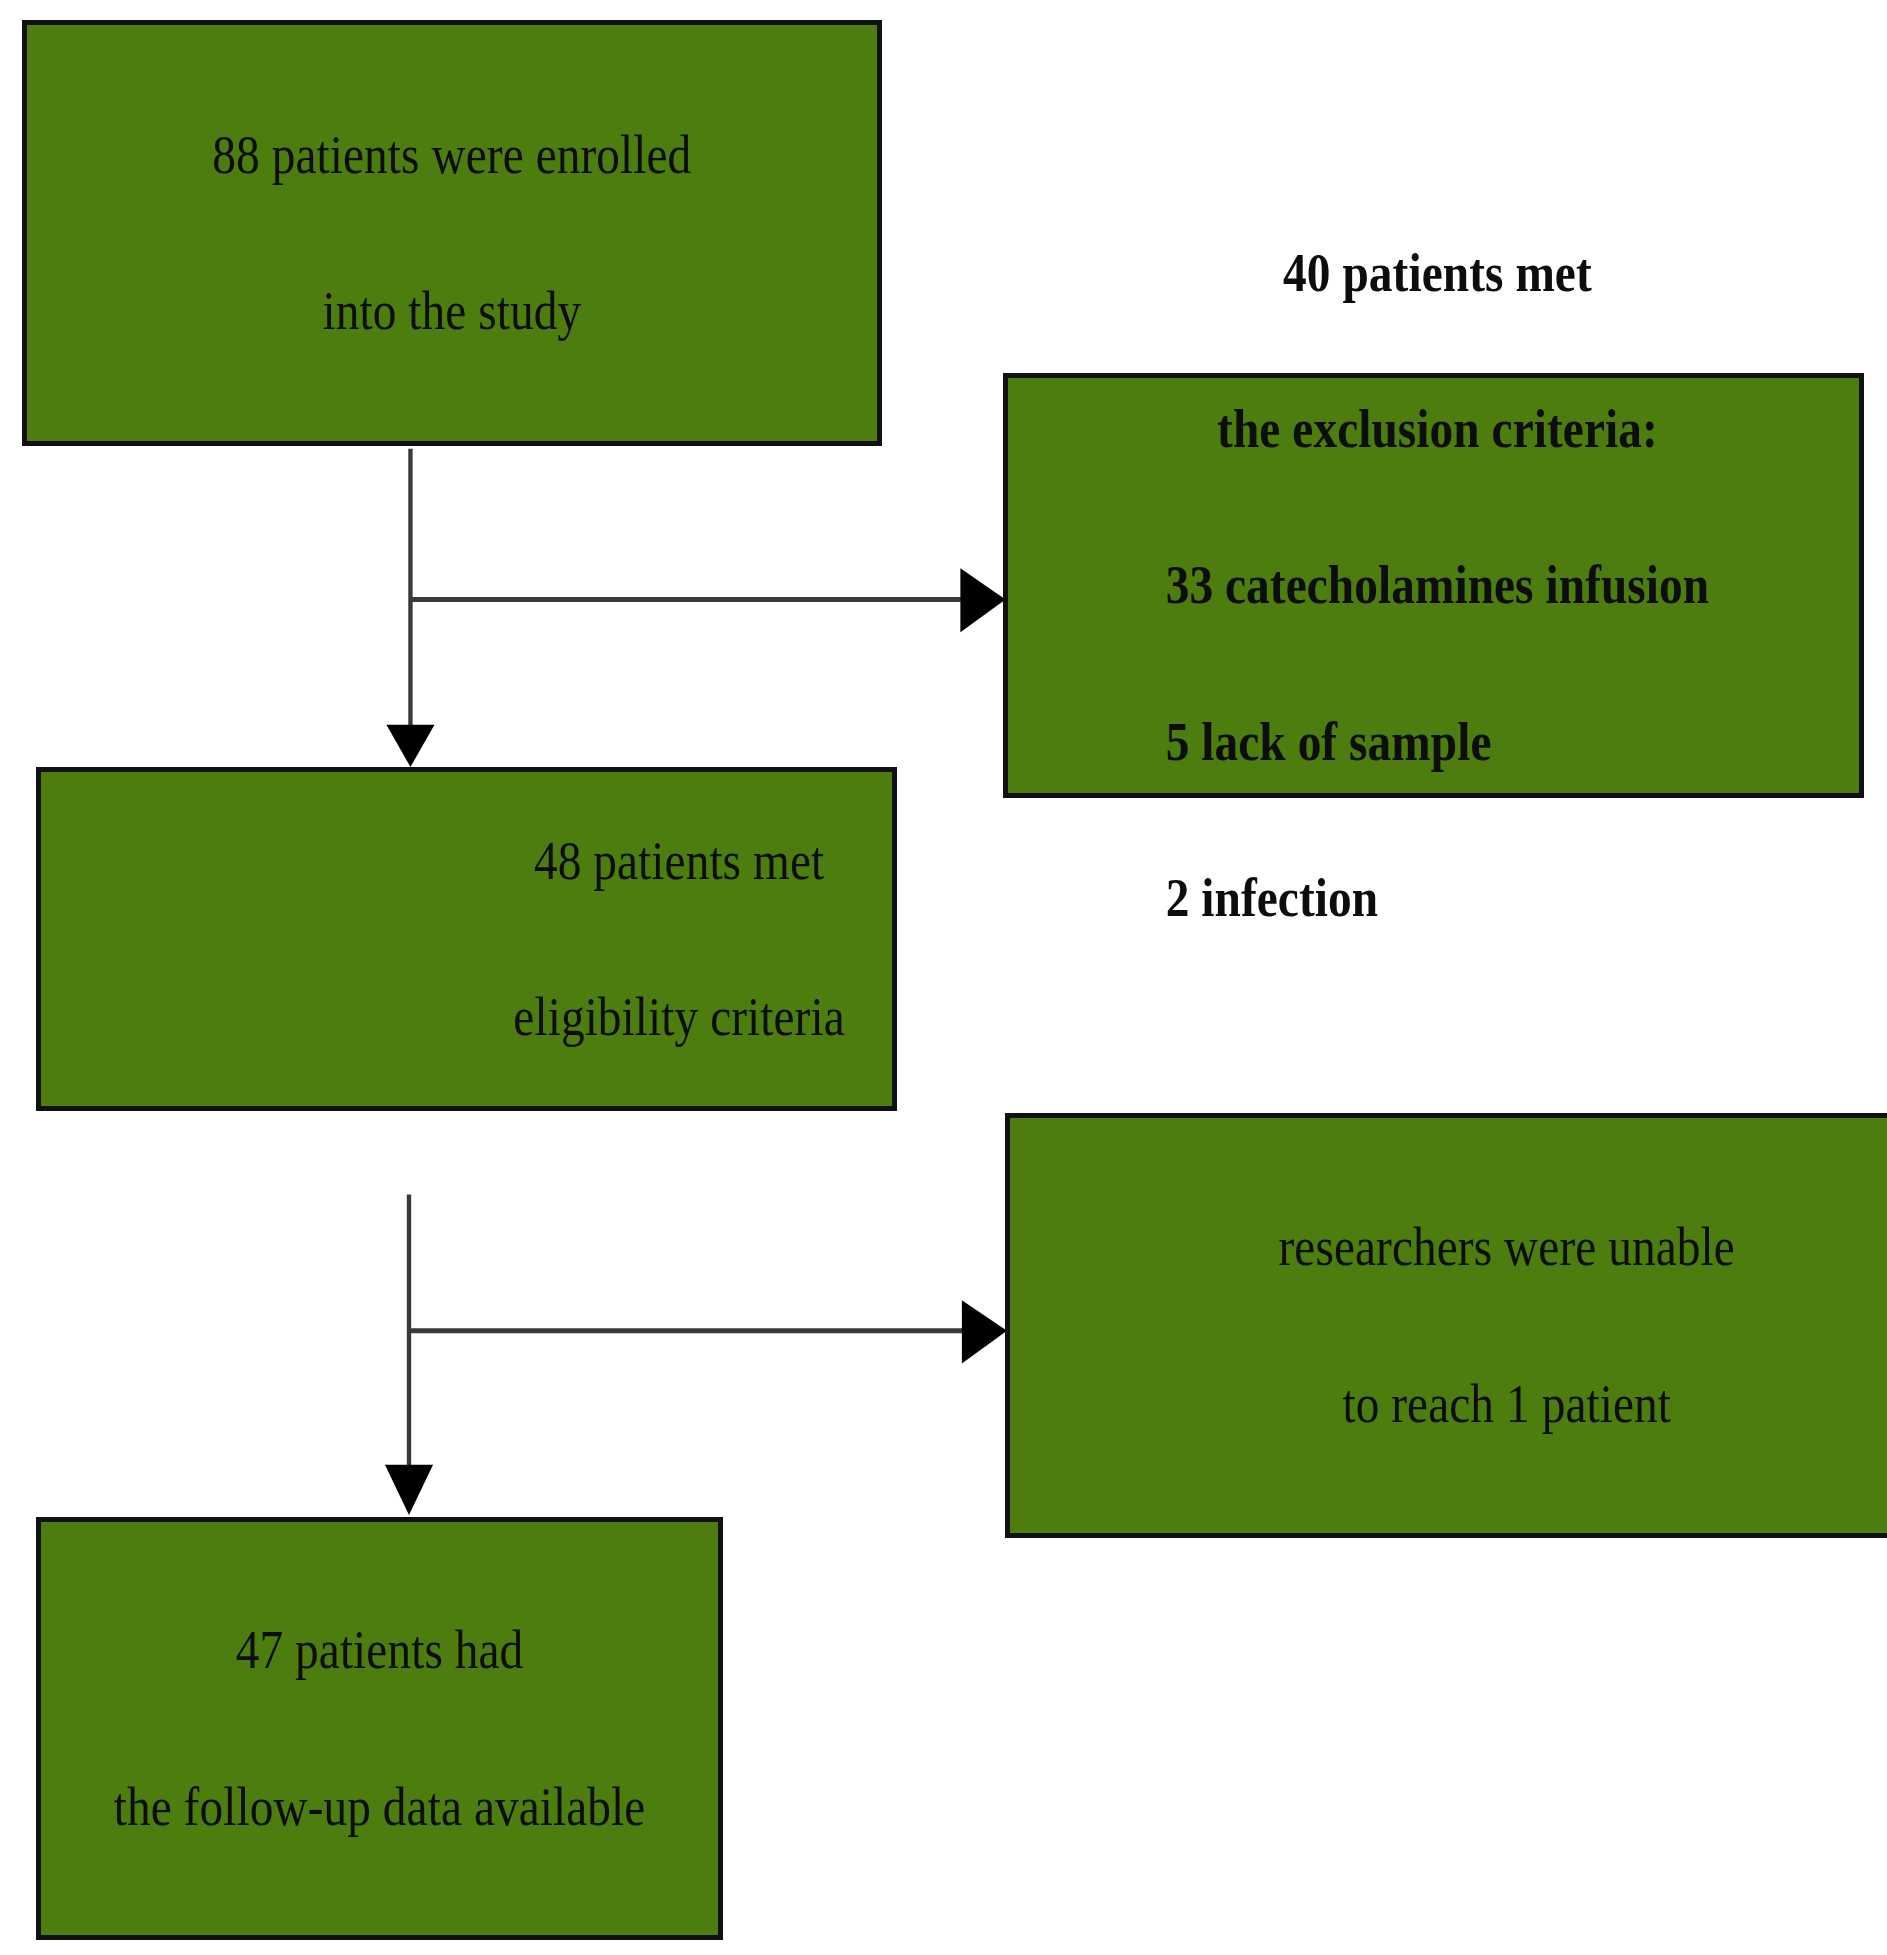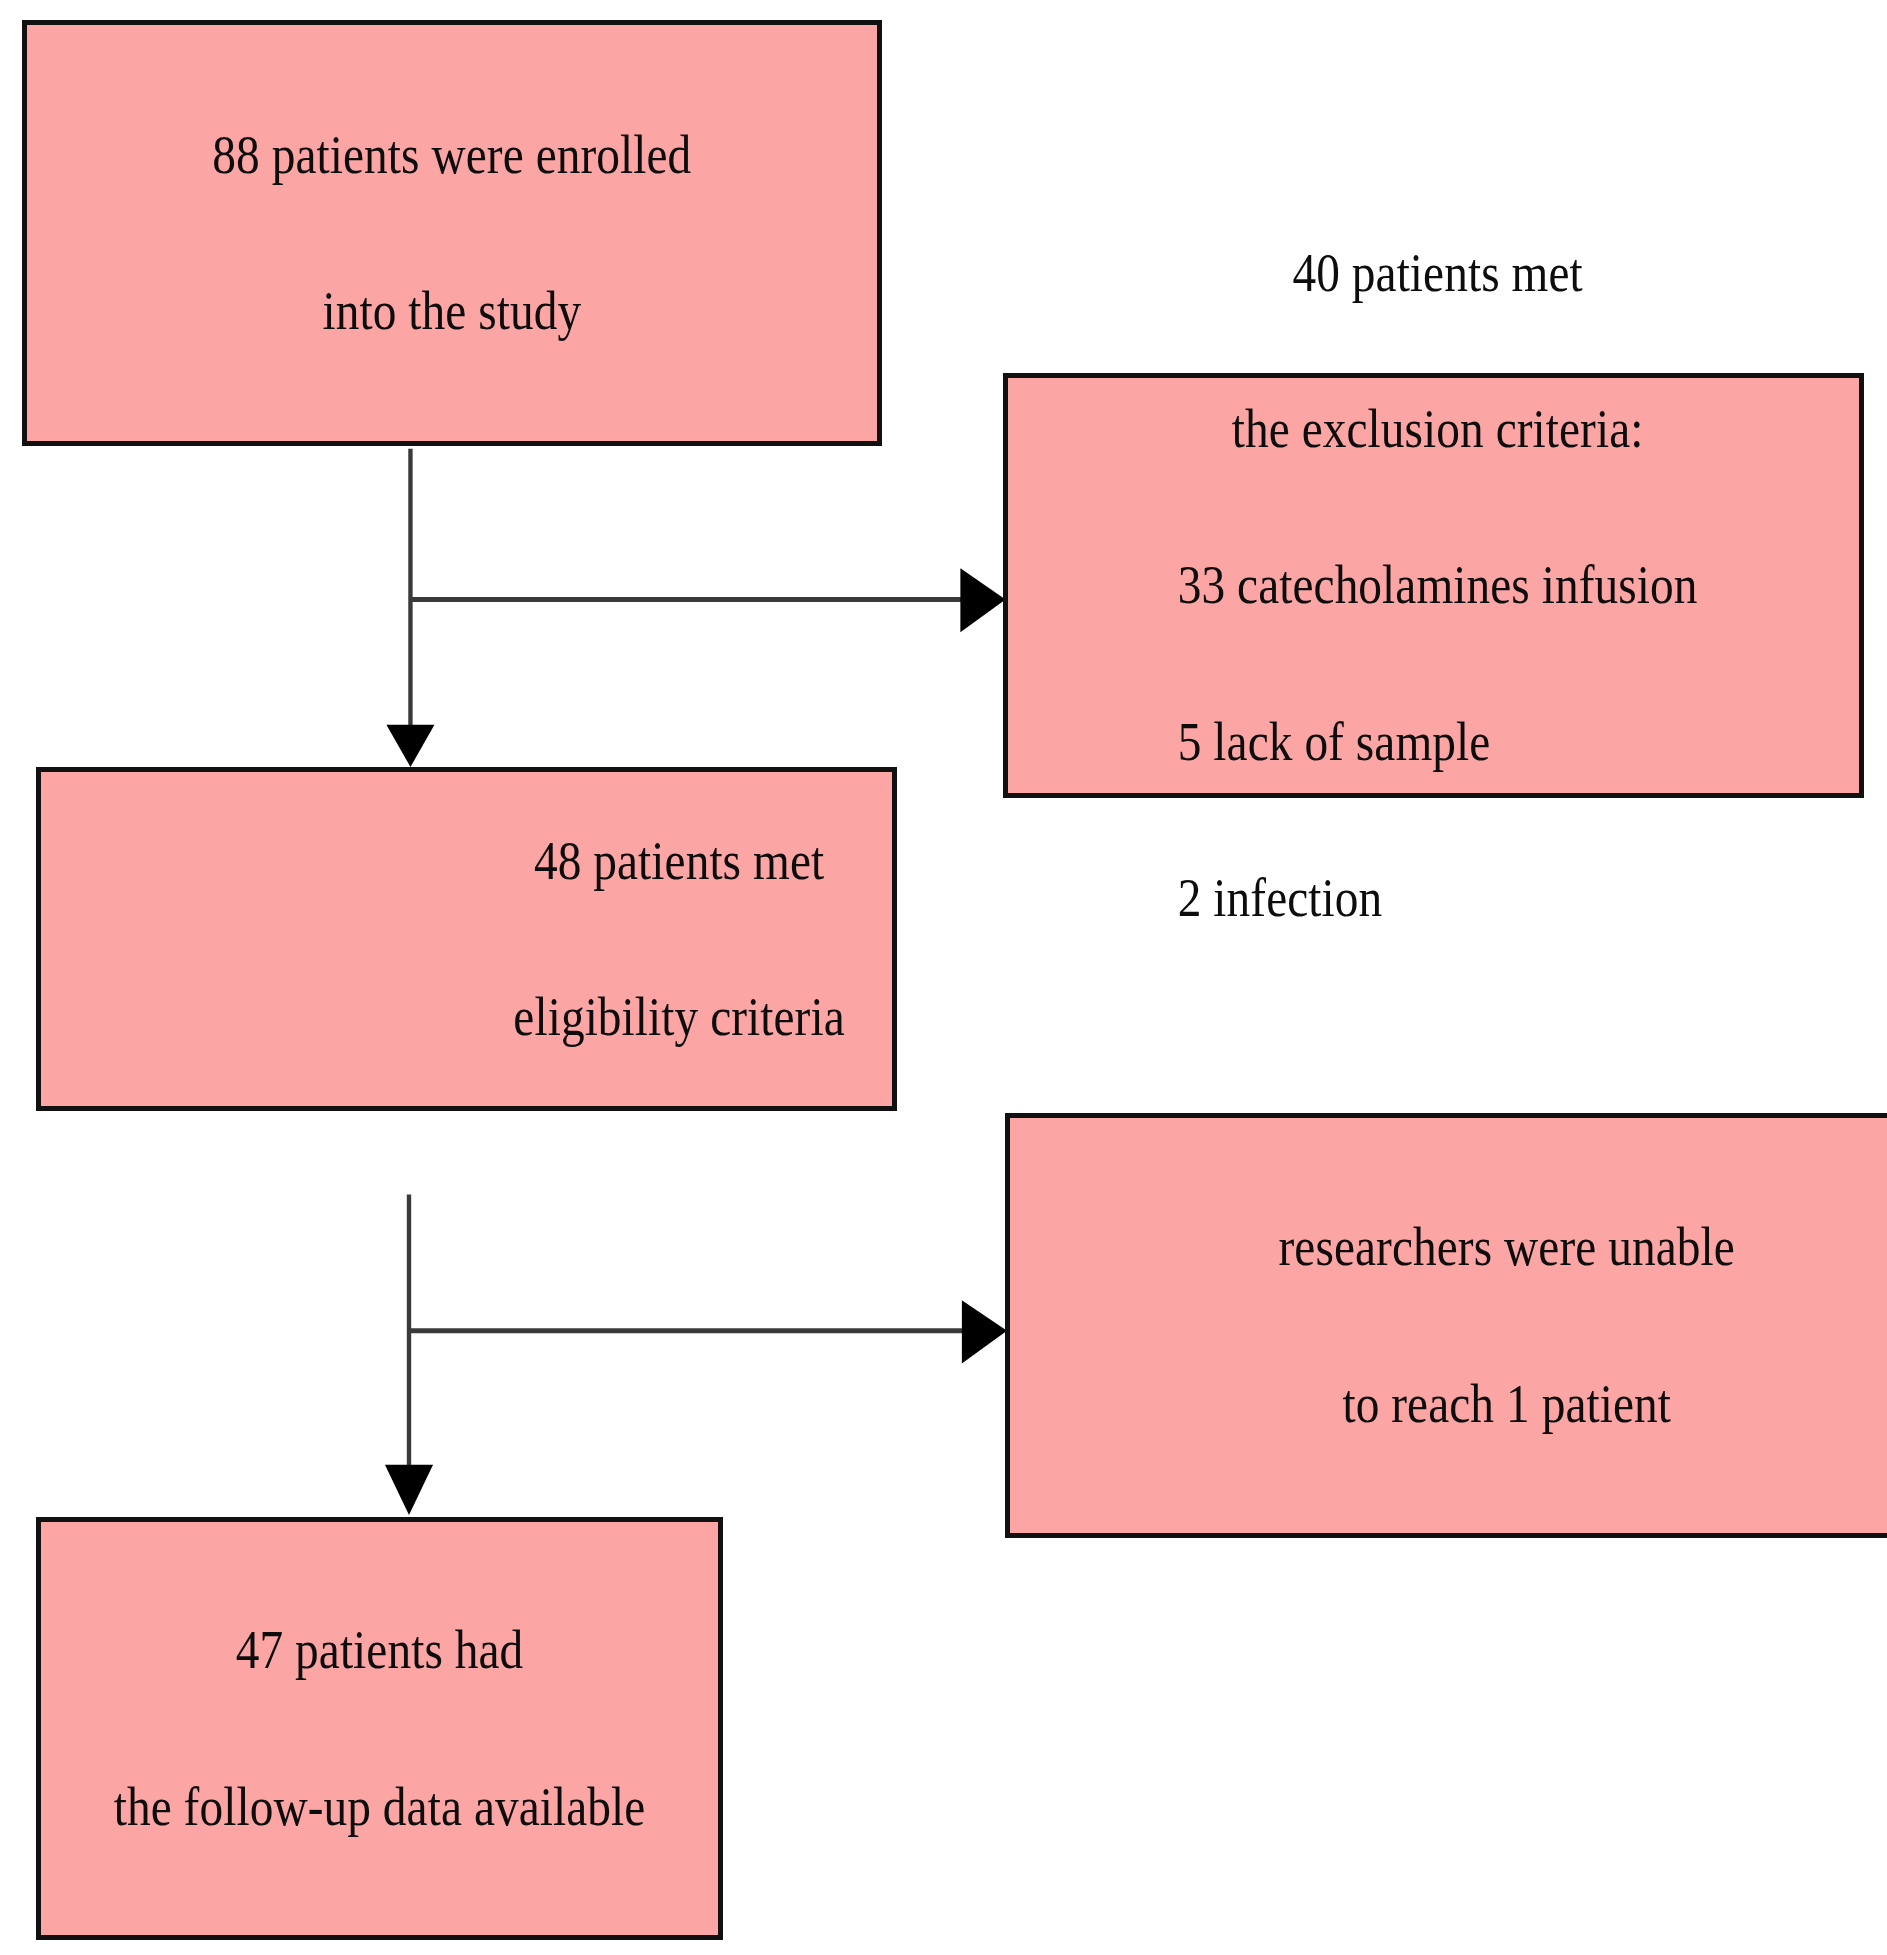--- a/index.html
+++ b/index.html
@@ -11,21 +11,21 @@
     position: relative;
     width: 1888px;
     height: 1955px;
     background: #ffffff;
     overflow: hidden;
     font-family: "Liberation Serif", "DejaVu Serif", serif;
   }
   .flow-box {
     position: absolute;
     box-sizing: border-box;
-    background: #fca5a5;
+    background: #4d7c0f;
     border: 5.1px solid #111111;
     display: flex;
     align-items: center;
     justify-content: center;
   }
   .box-text {
     font-size: 55px;
     line-height: 1.42;
     color: #0d0d0d;
     letter-spacing: 0.1px;
@@ -48,21 +48,21 @@
   #connectors {
     position: absolute;
     left: 0;
     top: 0;
     width: 1888px;
     height: 1955px;
     pointer-events: none;
   }
   
   #box-enrolled   { left: 22px;   top: 20.4px;   width: 860px; height: 426px; }
-  #box-exclusion  { left: 1003px; top: 373px;  width: 861px; height: 425px; }
+  #box-exclusion  { left: 1003px; top: 373px;  width: 861px; height: 425px; font-weight: bold; }
   #box-eligible   { left: 36px;   top: 767px; width: 861px; height: 344px; justify-content: flex-end; }
   #box-unreached  { left: 1005px; top: 1113px; width: 1003px; height: 425px; }
   #box-followup   { left: 36px;   top: 1517px; width: 687px; height: 423px; }
 
   #box-exclusion .box-text { padding-left: 29px; }
 </style>
 </head>
 <body>
 
 <div id="canvas">

